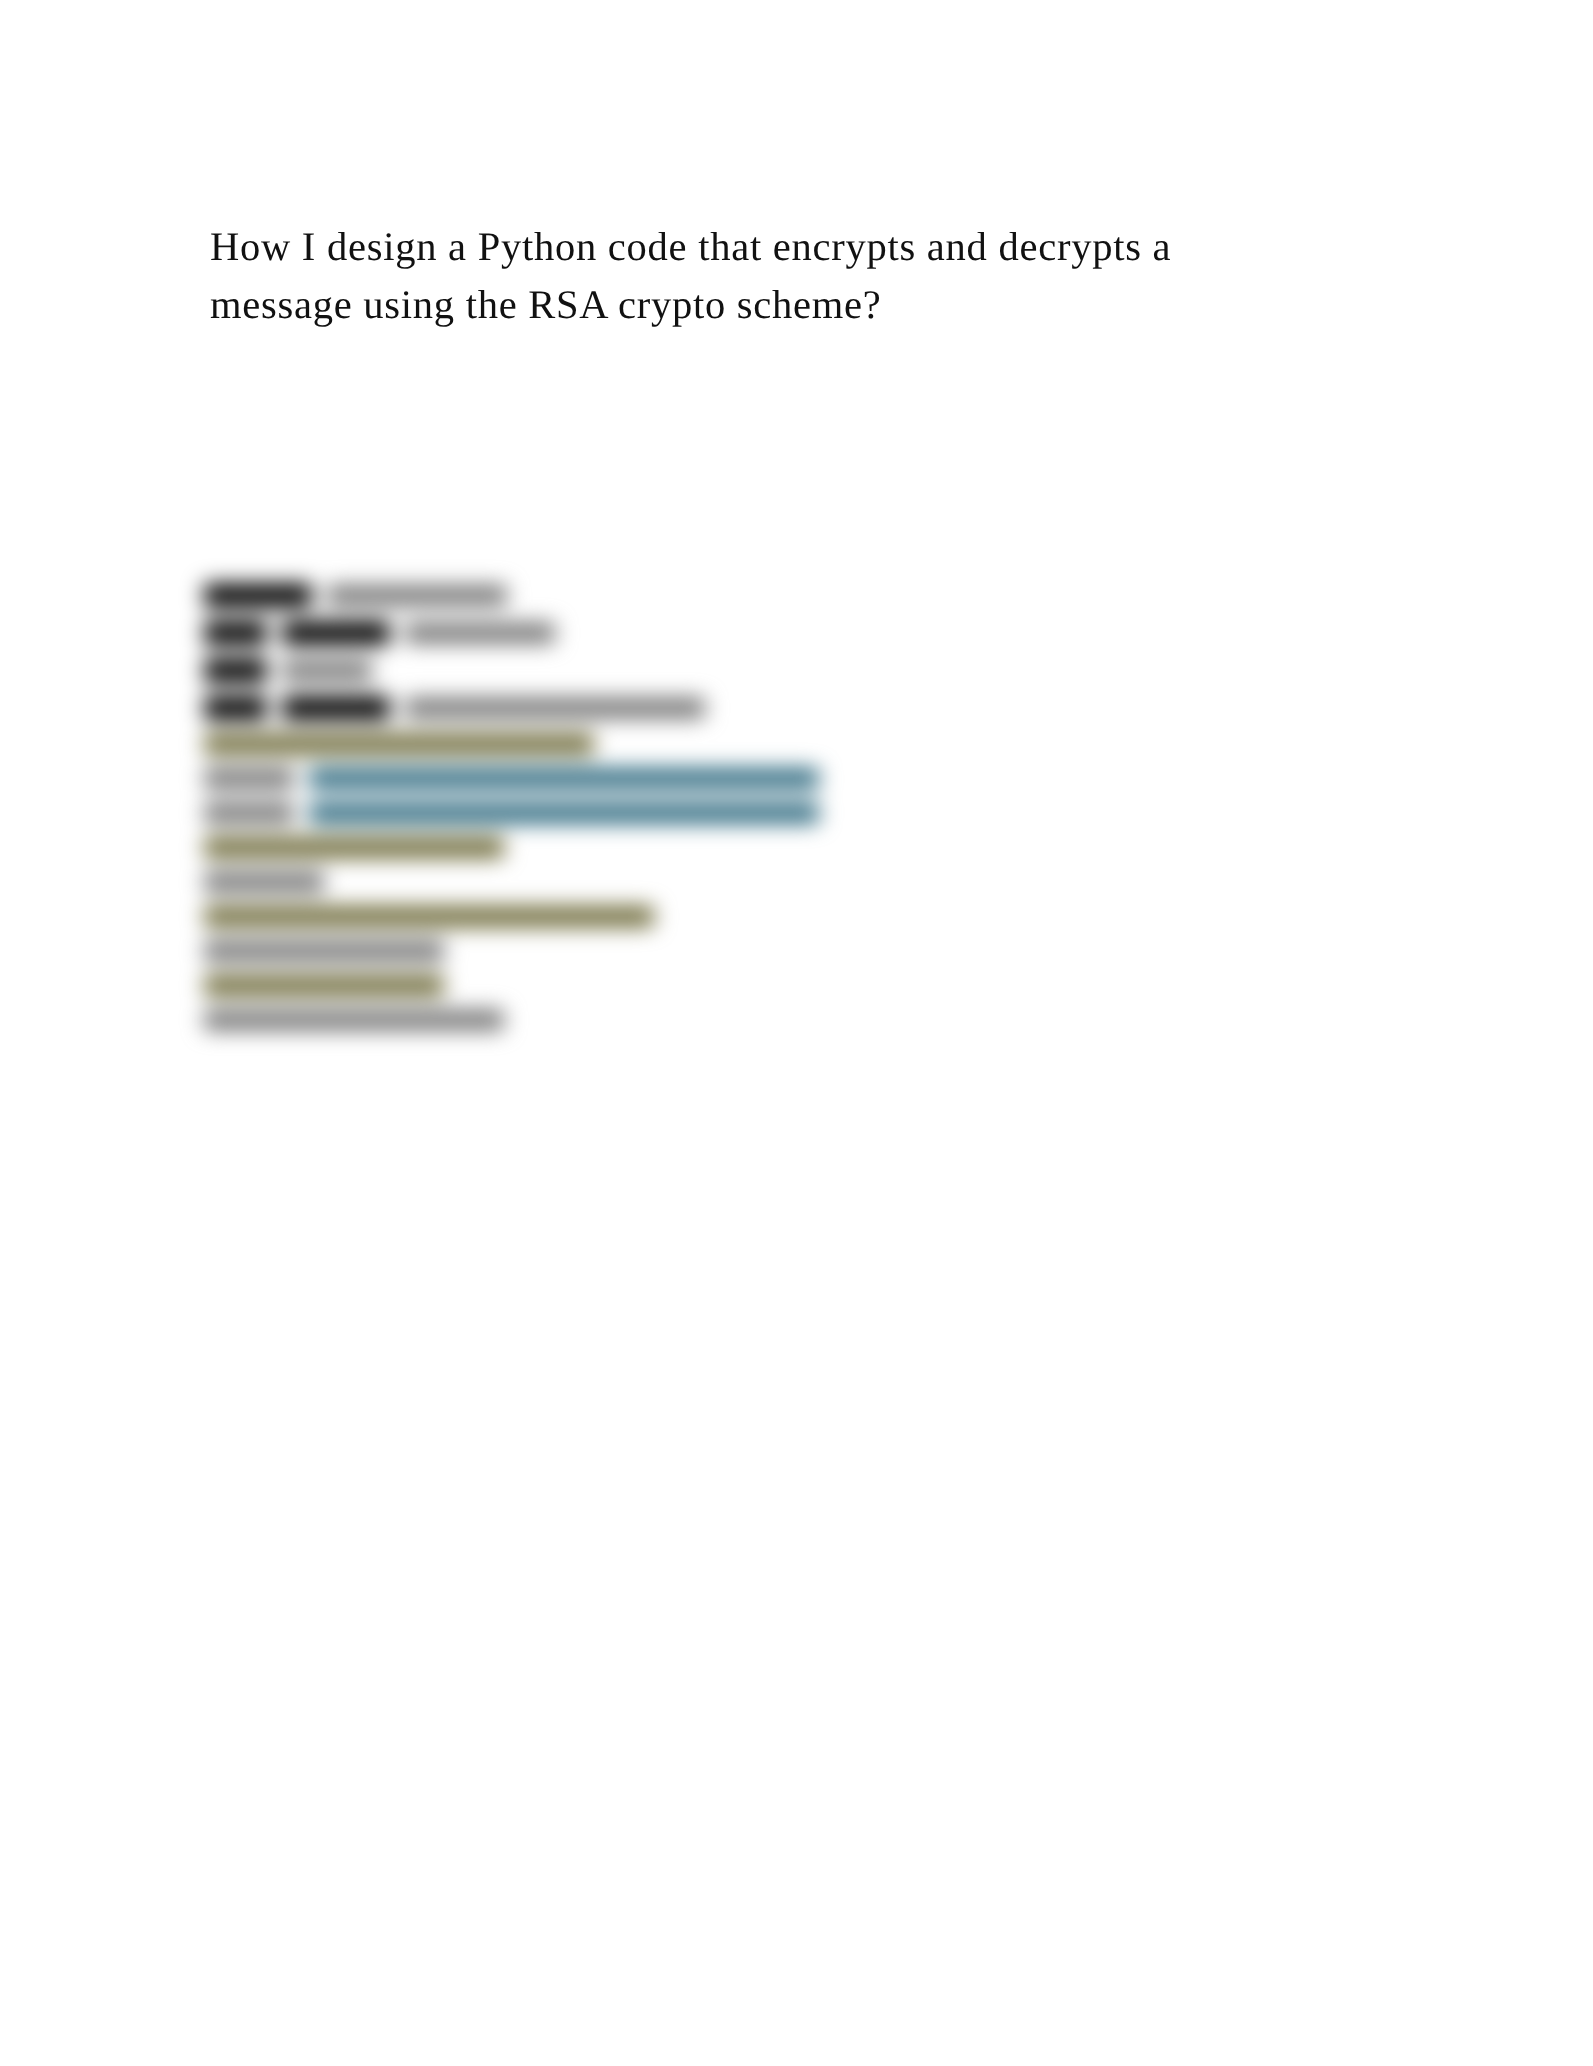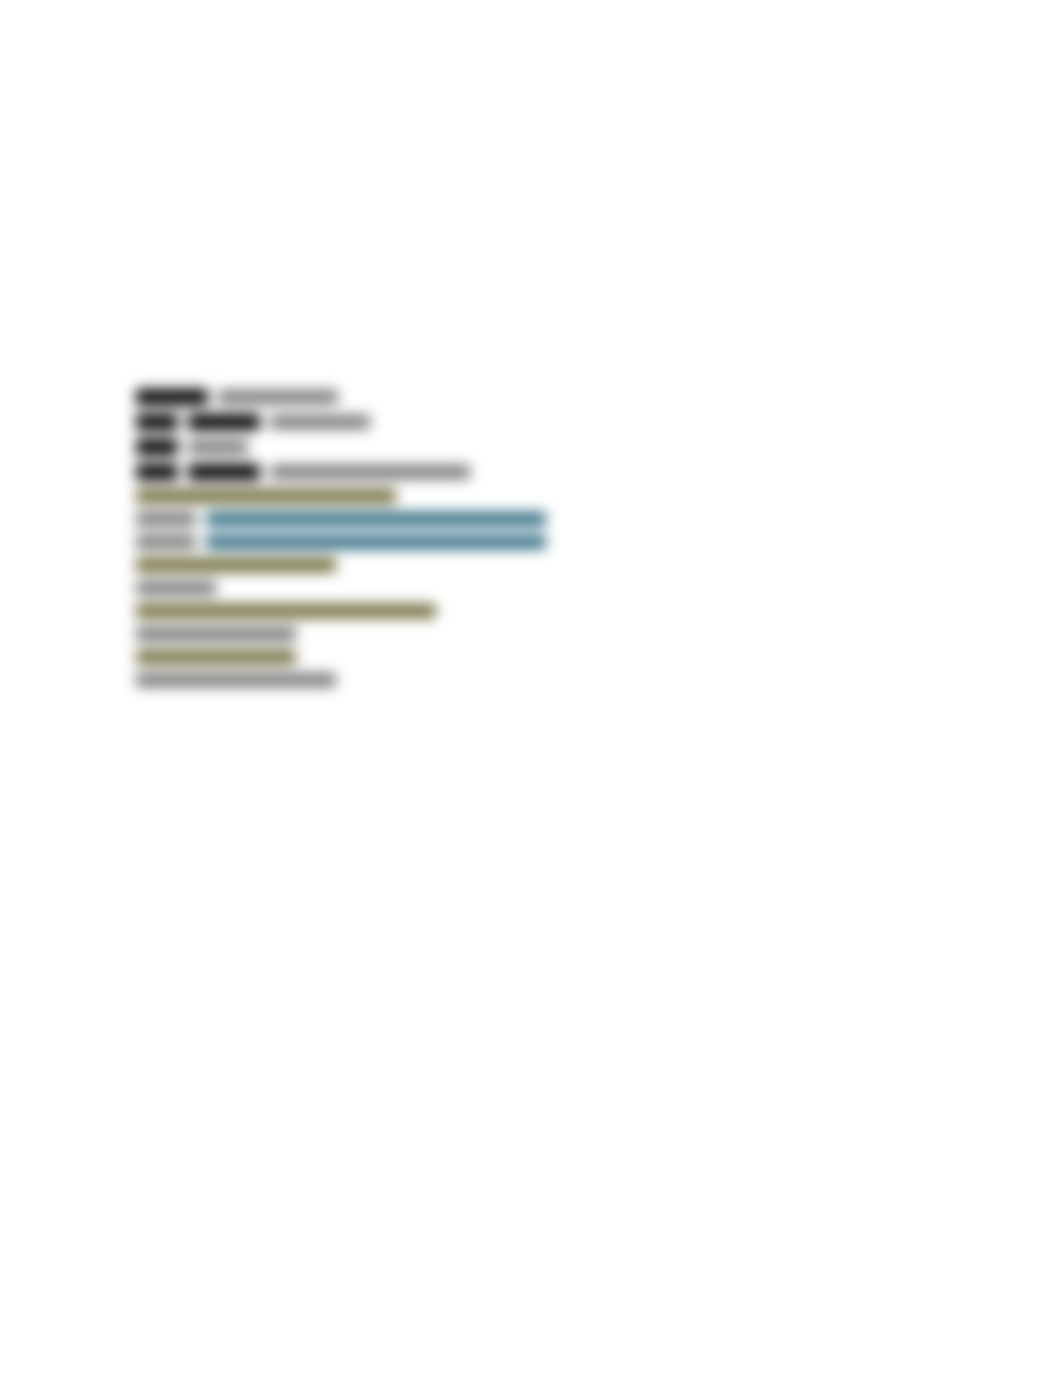--- a/index.html
+++ b/index.html
@@ -66,20 +66,22 @@
     .gw260 { width: 260px; }
     .gw300 { width: 300px; }
     .gw340 { width: 340px; }
   </style>
 </head>
 <body>
 
 <div class="page">
 
   <div class="question">
+    <div class="q-line">How I design a Python code that encrypts and decrypts a</div>
+    <div class="q-line">message using the RSA crypto scheme?</div>
   </div>
 
   <div class="blurred" aria-hidden="true">
     <div class="bl">
       <span class="blk w2"></span>
         <span class="gry c-gray gw120"></span>
     </div>
     <div class="bl">
       <span class="blk w1"></span>
         <span class="blk w2"></span>

